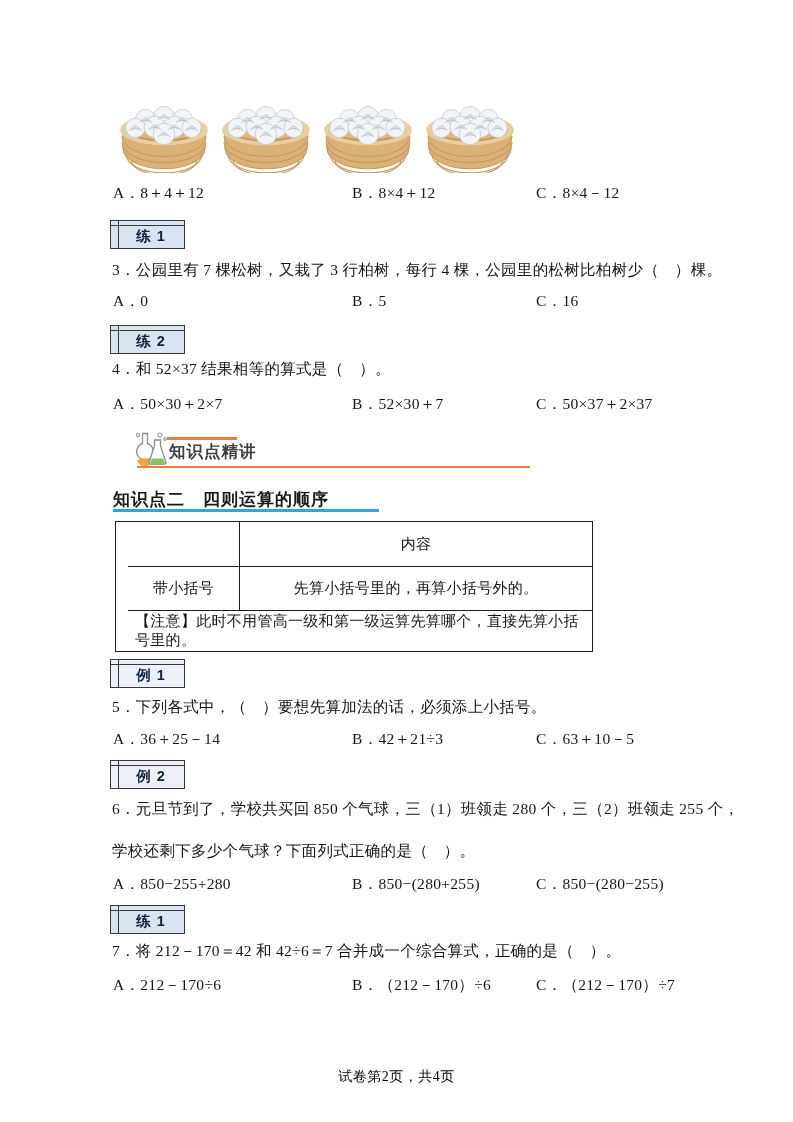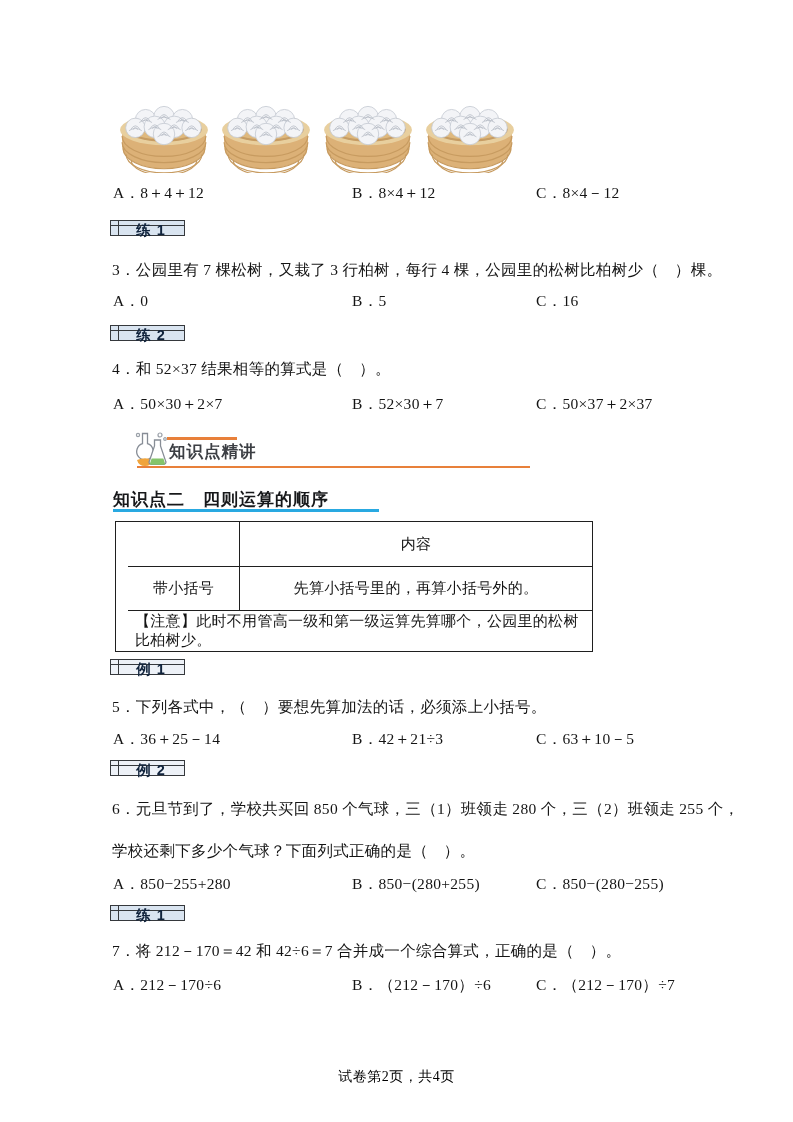--- a/index.html
+++ b/index.html
@@ -17,21 +17,21 @@
 
   
   .qtext { left:112px; width:600px; font-size:15.5px; letter-spacing:.3px; white-space:nowrap; }
   .opts  { left:113px; width:600px; display:flex; font-size:15.5px; letter-spacing:.3px; }
   .opt-a { width:191px; flex:none; }
   .opt-b { width:184px; flex:none;margin-left:48px; }
   .opt-c { flex:none; }
 
   
   .badge {
-    left:110px; width:75px; height:16px; box-sizing:border-box;
+    left:110px; width:75px; height:29px; box-sizing:border-box;
     border:1.6px solid #35383c; background:#d9e4f0;
   }
   .badge.lighter { background:#edf1f7; }
   .badge .top-rule  { position:absolute; left:0; right:0; top:4px; border-top:1.1px solid #35383c; }
   .badge .left-rule { position:absolute; top:0; bottom:0; left:7px; border-left:1.1px solid #35383c; }
   .badge .badge-text {
     position:absolute; left:7px; right:0; top:4px; bottom:0;
     display:flex; align-items:center; justify-content:center;
     font-family:"Liberation Sans","DejaVu Sans",sans-serif;
     font-size:14.5px; font-weight:700; color:#10233c; letter-spacing:1px;
@@ -182,21 +182,21 @@
 
   <div class="abs kp-table">
     <div class="kp-r1">
       <div class="kp-c-left"></div>
       <div class="kp-c-right">内容</div>
     </div>
     <div class="kp-r2">
       <div class="kp-c-left">带小括号</div>
       <div class="kp-c-right">先算小括号里的，再算小括号外的。</div>
     </div>
-    <div class="kp-note">【注意】此时不用管高一级和第一级运算先算哪个，公园里的松树比柏树少。</div>
+    <div class="kp-note">【注意】此时不用管高一级和第一级运算先算哪个，直接先算小括号里的。</div>
   </div>
 
   <div class="abs badge lighter" style="top:659px">
     <span class="top-rule"></span>
     <span class="left-rule"></span>
     <span class="badge-text">例 1</span>
   </div>
 
   <div class="abs qtext" style="top:697px">5．下列各式中，（　）要想先算加法的话，必须添上小括号。</div>
   <div class="abs opts" style="top:729px">

